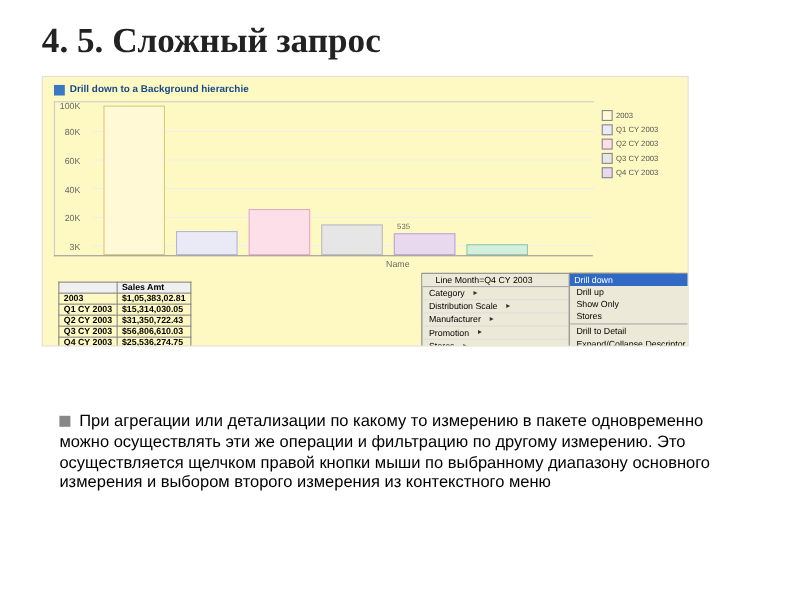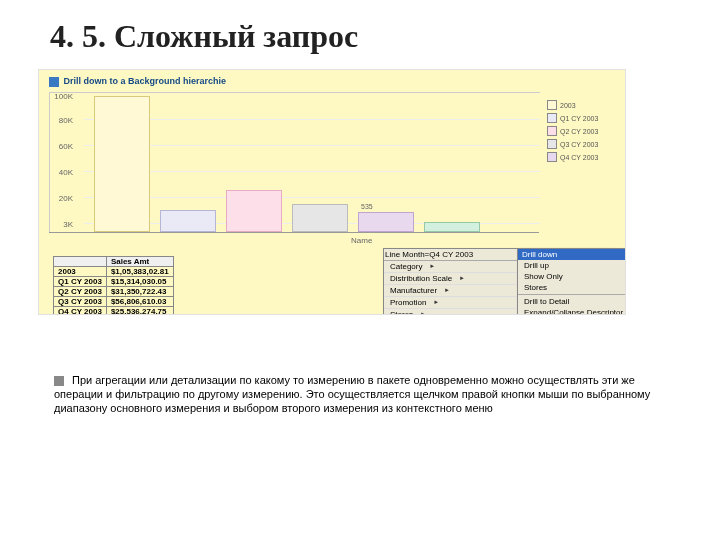--- a/index.html
+++ b/index.html
@@ -1,17 +1,17 @@
 <!DOCTYPE html>
 <html><head>
 <meta charset="utf-8">
 <style>
   body{margin:0;background:#fff;font-family:Arial,sans-serif;font-size:10px;color:#000;width:720px;height:540px;position:relative;overflow:hidden}
   .slide{padding:18px 38px 0 38px;position:relative}
-  .title{font-size:32px;font-weight:bold;margin:0 0 14px 12px;font-family:"Times New Roman",serif;color:#222}
+  .title{font-size:32px;font-weight:bold;margin:0 0 14px 0;font-family:"Times New Roman",serif;color:#222}
   .shot{width:586px;height:244px;border:1px solid #e0e0e0;background:#fef9c3;position:relative;overflow:hidden}
   .chart-title{position:absolute;left:10px;top:6px;font-size:9px;color:#164a86;font-weight:bold}
   .chart-title svg{vertical-align:middle;margin-right:2px}
   .chart-area{position:absolute;left:10px;top:22px;width:490px;height:140px;border-top:1px solid #ccc;border-left:1px solid #ccc}
   .ylabels{position:absolute;left:10px;top:22px;width:24px;font-size:8px;color:#666;text-align:right}
   .ylbl{position:absolute;right:0}
   .gridline{position:absolute;left:34px;right:0;height:0;border-top:1px solid #eee}
   .bar{position:absolute;bottom:1px;width:54px}
   .bar1{left:44px;height:134px;background:#fff9d6;border:1px solid #d8ca7a}
   .bar2{left:110px;height:20px;background:#eaeaf6;border:1px solid #b5b5d5}
@@ -22,28 +22,28 @@
   .bartag{position:absolute;top:-10px;left:2px;font-size:7px;color:#666}
   .xaxis{position:absolute;left:10px;top:162px;width:490px;height:0;border-top:1px solid #999}
   .xname{position:absolute;top:166px;left:312px;font-size:8px;color:#666}
   .legend{position:absolute;right:6px;top:30px;width:72px;font-size:7px;color:#555}
   .leg{display:flex;align-items:center;margin-bottom:3px}
   .sw{width:8px;height:8px;margin-right:3px;border:1px solid #888}
   .tbl{position:absolute;left:14px;top:186px;border-collapse:collapse;font-size:8px}
   .tbl td,.tbl th{border:1px solid #888;padding:0 4px;font-weight:bold;text-align:left;white-space:nowrap}
   .tbl th{background:#f0f0f0}
   .menu{position:absolute;left:344px;top:178px;background:#ece9d8;border:1px solid #888;font-size:8px;width:228px;box-shadow:2px 2px 3px rgba(0,0,0,.3);z-index:5}
-  .menu .hdr{border-bottom:1px solid #aaa;padding:1px 1px;background:#ece9d8}
+  .menu .hdr{border-bottom:1px solid #aaa;padding:1px 12px;background:#ece9d8}
   .menu .row{display:flex;justify-content:flex-start;padding:1px 6px;border-bottom:1px solid #ddd}
   .menu .arrow:after{content:"▸";font-size:7px;color:#333;margin-left:8px}
   .submenu{position:absolute;left:478px;top:178px;background:#ece9d8;border:1px solid #888;font-size:8px;width:122px;box-shadow:2px 2px 3px rgba(0,0,0,.3);z-index:6}
   .submenu .sel{background:#316ac5;color:#fff;padding:1px 4px}
   .submenu .row{padding:1px 6px}
   .submenu .sep{border-top:1px solid #aaa;margin:1px 0}
-  .bullet{position:absolute;left:54px;top:374px;right:44px;font-size:11px;line-height:1.25}
+  .bullet{position:absolute;left:54px;top:374px;right:44px;font-size:15px;line-height:1.25}
   .bullet .bm{display:inline-block;width:10px;height:10px;background:#888;margin-right:8px;vertical-align:middle}
 </style>
 </head>
 <body>
 
 <div class="slide">
   <h1 class="title">4. 5. Сложный запрос</h1>
 
   <div class="shot">
     <div class="chart-title">

